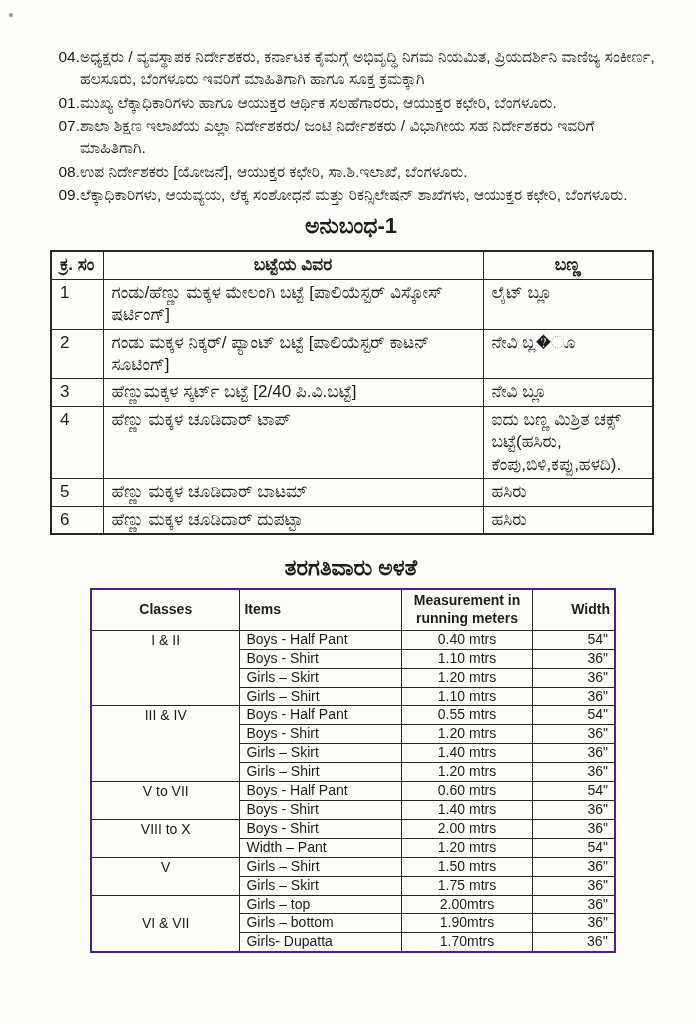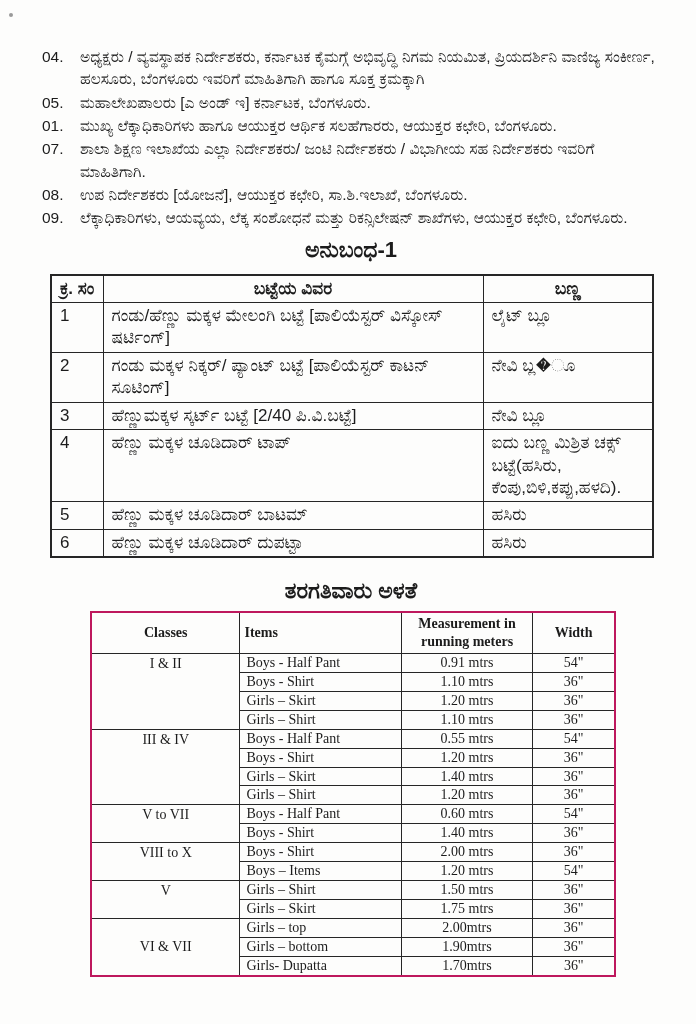--- a/index.html
+++ b/index.html
@@ -27,21 +27,21 @@
 
   
   .dist-list { width: 618px; }
   .dist-item {
     display: flex;
     align-items: flex-start;
     font-size: 15.5px;
     line-height: 1.44;
     margin-bottom: 1px;
   }
-  .dist-num { width: 38px; flex: 0 0 38px; }
+  .dist-num { width: 38px; flex: 0 0 38px; text-align: right; }
   .dist-text { flex: 1; }
 
   
   .sec-title {
     text-align: center;
     font-weight: bold;
     font-size: 22px;
   }
   .annexure-title { margin-top: 7px; margin-bottom: 11px; }
   .measure-title  { margin-top: 20px; margin-bottom: 7px; }
@@ -67,51 +67,47 @@
   .cloth-table .c-sl   { width: 52px; }
   .cloth-table .c-desc { width: 380px; }
   .cloth-table .c-col  { width: 170px; }
   .cloth-table thead th.c-desc, .cloth-table thead th.c-col { text-align: center; }
 
   
   .measure-table {
     margin-left: 48px;
     width: 526px;
     table-layout: fixed;
-    border: 2px solid #be185d;
-    font-family: Liberation Serif, serif;
+    border: 2px solid #4c1d95;
+    font-family: Liberation Sans, sans-serif;
     font-size: 14px;
   }
   .measure-table th, .measure-table td {
     border: 1.5px solid #262626;
     padding: 0px 6px;
     line-height: 1.28;
   }
   .measure-table thead th { font-weight: bold; padding: 2px 4px; }
   .measure-table .m-class { width: 145px; text-align: center; }
   .measure-table .m-item  { width: 157px; text-align: left;  }
   .measure-table .m-meas  { width: 128px; text-align: center; }
-  .measure-table .m-width { width: 80px;  text-align: center; }
+  .measure-table .m-width { width: 80px;  text-align: right; }
   .measure-table td.class-cell { vertical-align: top; padding-top: 1px; }
   .measure-table td.class-cell.mid { vertical-align: middle; }
 </style>
 </head>
 <body>
 
 <div class="page">
   <div class="scan-dot"></div>
 
   <div class="dist-list">
       <div class="dist-item">
         <div class="dist-num">04.</div>
         <div class="dist-text">ಅಧ್ಯಕ್ಷರು / ವ್ಯವಸ್ಥಾಪಕ ನಿರ್ದೇಶಕರು, ಕರ್ನಾಟಕ ಕೈಮಗ್ಗೆ ಅಭಿವೃದ್ಧಿ ನಿಗಮ ನಿಯಮಿತ, ಪ್ರಿಯದರ್ಶಿನಿ ವಾಣಿಜ್ಯ ಸಂಕೀರ್ಣ, ಹಲಸೂರು, ಬೆಂಗಳೂರು ಇವರಿಗೆ ಮಾಹಿತಿಗಾಗಿ ಹಾಗೂ ಸೂಕ್ತ ಕ್ರಮಕ್ಕಾಗಿ</div>
-      </div>
-      <div class="dist-item">
-        <div class="dist-num">05.</div>
-        <div class="dist-text">ಮಹಾಲೇಖಪಾಲರು [ಎ ಅಂಡ್ ಇ] ಕರ್ನಾಟಕ, ಬೆಂಗಳೂರು.</div>
       </div>
       <div class="dist-item">
         <div class="dist-num">01.</div>
         <div class="dist-text">ಮುಖ್ಯ ಲೆಕ್ಕಾಧಿಕಾರಿಗಳು ಹಾಗೂ ಆಯುಕ್ತರ ಆರ್ಥಿಕ ಸಲಹೆಗಾರರು, ಆಯುಕ್ತರ ಕಛೇರಿ, ಬೆಂಗಳೂರು.</div>
       </div>
       <div class="dist-item">
         <div class="dist-num">07.</div>
         <div class="dist-text">ಶಾಲಾ ಶಿಕ್ಷಣ ಇಲಾಖೆಯ ಎಲ್ಲಾ ನಿರ್ದೇಶಕರು/ ಜಂಟಿ ನಿರ್ದೇಶಕರು / ವಿಭಾಗೀಯ ಸಹ ನಿರ್ದೇಶಕರು ಇವರಿಗೆ ಮಾಹಿತಿಗಾಗಿ.</div>
       </div>
       <div class="dist-item">
@@ -176,21 +172,21 @@
           <th class="m-class">Classes</th>
           <th class="m-item">Items</th>
           <th class="m-meas">Measurement in running meters</th>
           <th class="m-width">Width</th>
         </tr>
     </thead>
     <tbody>
         <tr>
           <td class="m-class class-cell" rowspan="4">I &amp; II</td>
           <td class="m-item">Boys - Half Pant</td>
-          <td class="m-meas">0.91 mtrs</td>
+          <td class="m-meas">0.40 mtrs</td>
           <td class="m-width">54"</td>
         </tr>
         <tr>
           <td class="m-item">Boys - Shirt</td>
           <td class="m-meas">1.10 mtrs</td>
           <td class="m-width">36"</td>
         </tr>
         <tr>
           <td class="m-item">Girls – Skirt</td>
           <td class="m-meas">1.20 mtrs</td>
@@ -233,21 +229,21 @@
           <td class="m-meas">1.40 mtrs</td>
           <td class="m-width">36"</td>
         </tr>
         <tr>
           <td class="m-class class-cell" rowspan="2">VIII to X</td>
           <td class="m-item">Boys - Shirt</td>
           <td class="m-meas">2.00 mtrs</td>
           <td class="m-width">36"</td>
         </tr>
         <tr>
-          <td class="m-item">Boys – Items</td>
+          <td class="m-item">Width – Pant</td>
           <td class="m-meas">1.20 mtrs</td>
           <td class="m-width">54"</td>
         </tr>
         <tr>
           <td class="m-class class-cell" rowspan="2">V</td>
           <td class="m-item">Girls – Shirt</td>
           <td class="m-meas">1.50 mtrs</td>
           <td class="m-width">36"</td>
         </tr>
         <tr>

